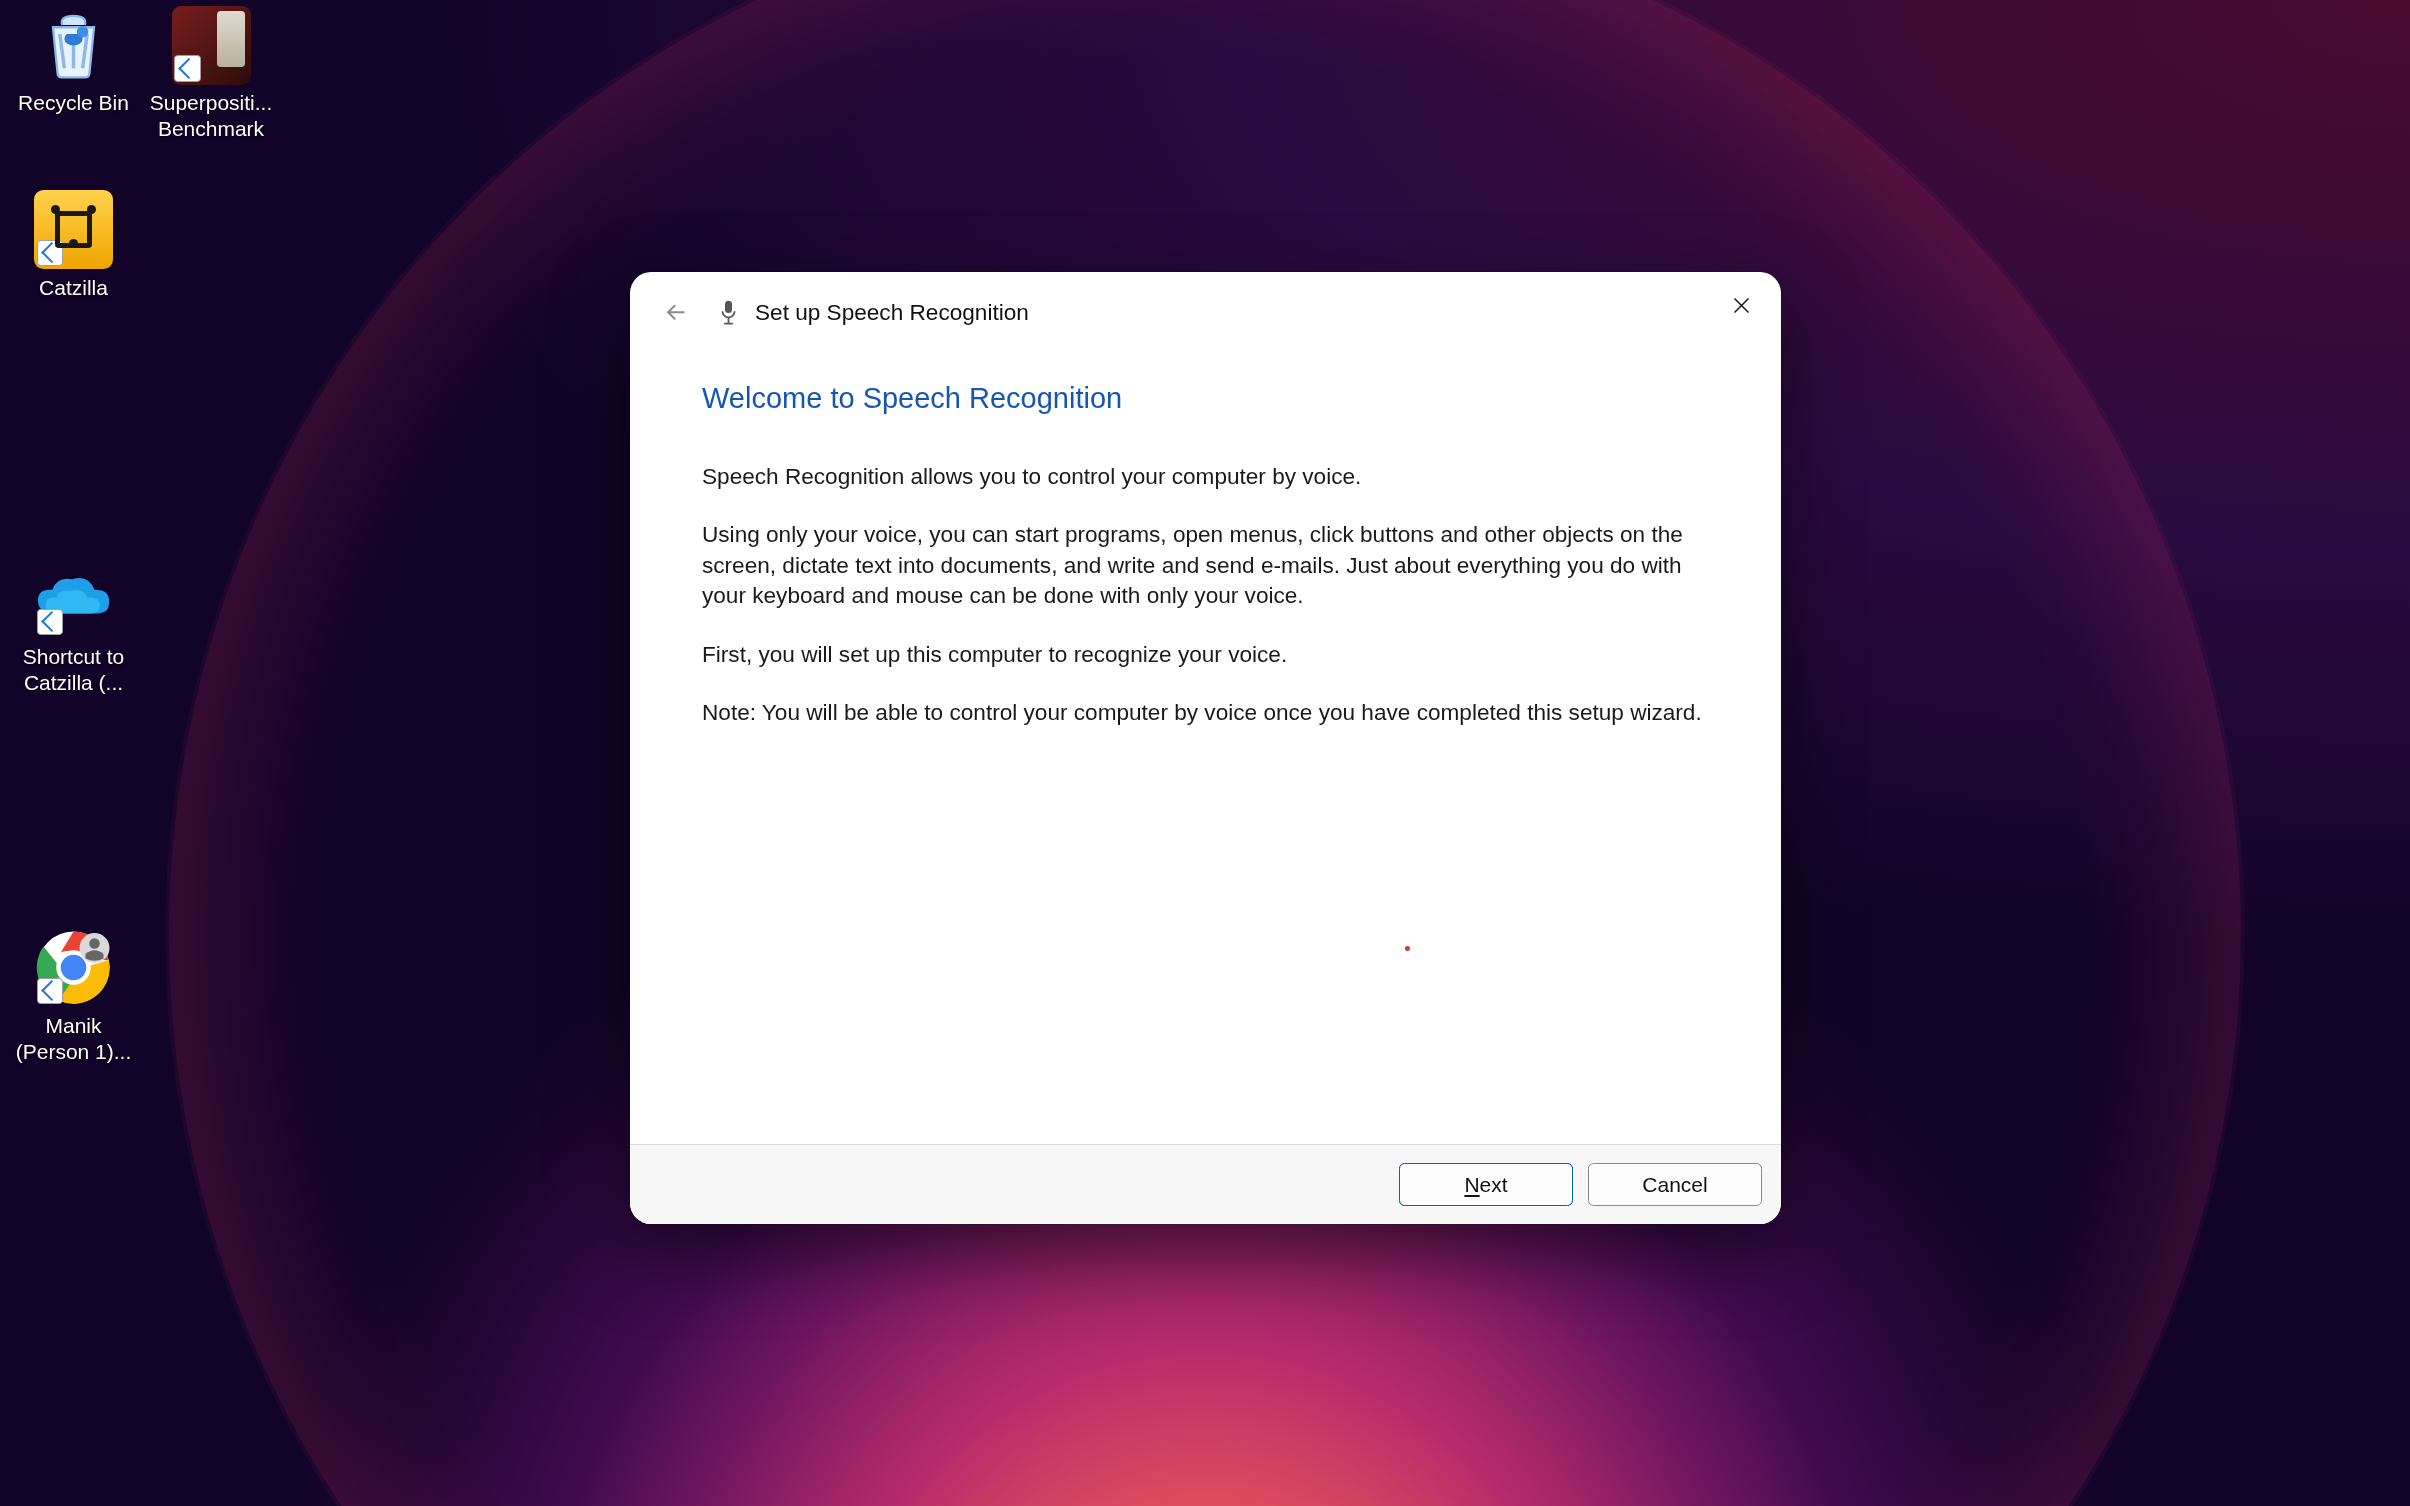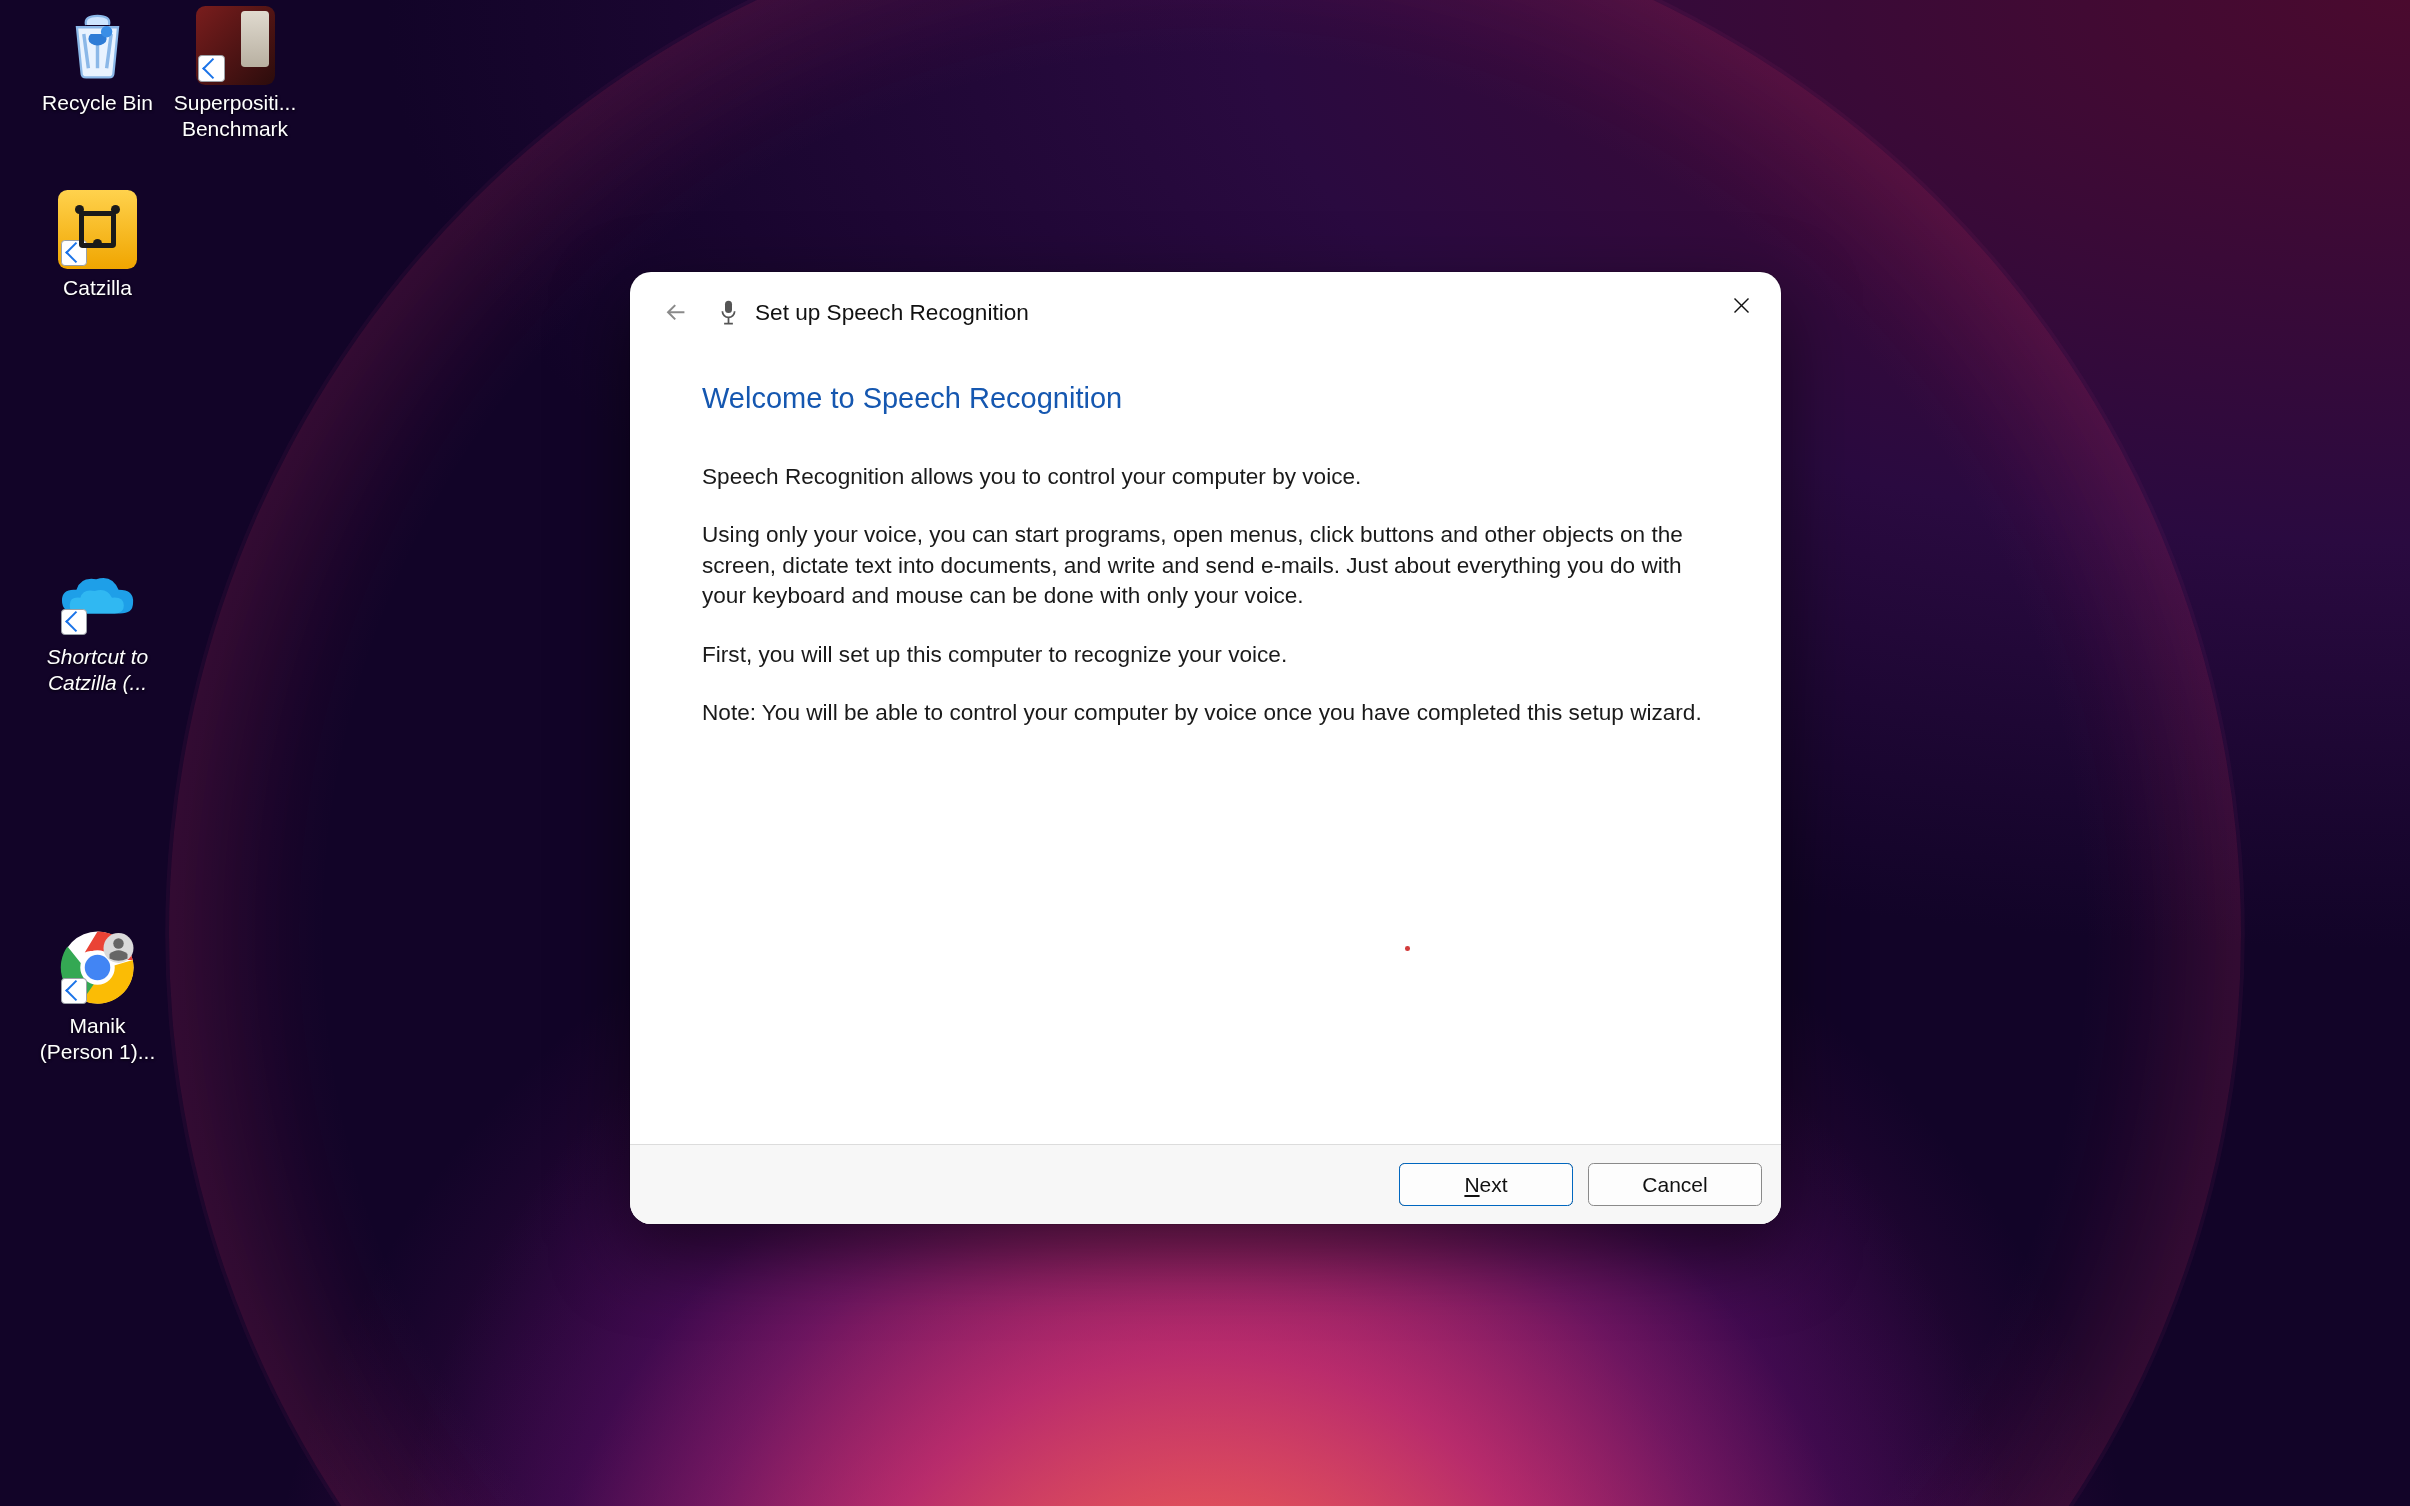--- a/index.html
+++ b/index.html
@@ -33,21 +33,20 @@
       0 0 0 3.8px rgba(255,80,150,0.05),
       inset 0 0 113px 38px rgba(255,60,120,0.08);
     background: radial-gradient(circle at 50% 50%, rgba(0,0,0,0) 60%, rgba(255,60,120,0.10) 72%, rgba(255,120,60,0.18) 78%, rgba(0,0,0,0) 82%);
     pointer-events:none;
   }
 
   
   .desktop {
     position: absolute;
     inset: 0;
-    margin-left: 24px;
   }
   .desktop-icon {
     position: absolute;
     width: 132px;
     text-align: center;
     color: #fff;
     font-size: 21px;
     line-height: 1.25;
     text-shadow: 0 0.9px 2.8px rgba(0,0,0,0.8);
     cursor: default;
@@ -234,21 +233,21 @@
 
 
   <div class="desktop-icon" style="left:7.5px; top:190px;">
     <div class="glyph ico-catzilla">
       <div class="shortcut-arrow"></div>
     </div>
     <span class="label">Catzilla</span>
   </div>
 
 
-  <div class="desktop-icon" style="left:7.5px; top:559px;font-style:italic;">
+  <div class="desktop-icon" style="left:7.5px; top:559px;">
     <div class="glyph ico-onedrive">
       <svg viewBox="0 0 120 80">
           <path d="M30 62 Q6 62 6 42 Q6 24 28 26 Q34 6 58 10 Q82 2 92 26 Q116 26 114 46 Q114 62 94 62 Z" fill="#1e9fe8"></path>
           <path d="M34 62 Q16 62 18 48 Q18 36 34 38 Q38 24 56 28 Q74 22 82 38 Q100 36 100 50 Q100 62 86 62 Z" fill="#30b8f2"></path>
         </svg>
       <div class="shortcut-arrow"></div>
     </div>
     <span class="label">Shortcut to</span>
     <span class="label line2">Catzilla (...</span>
   </div>

